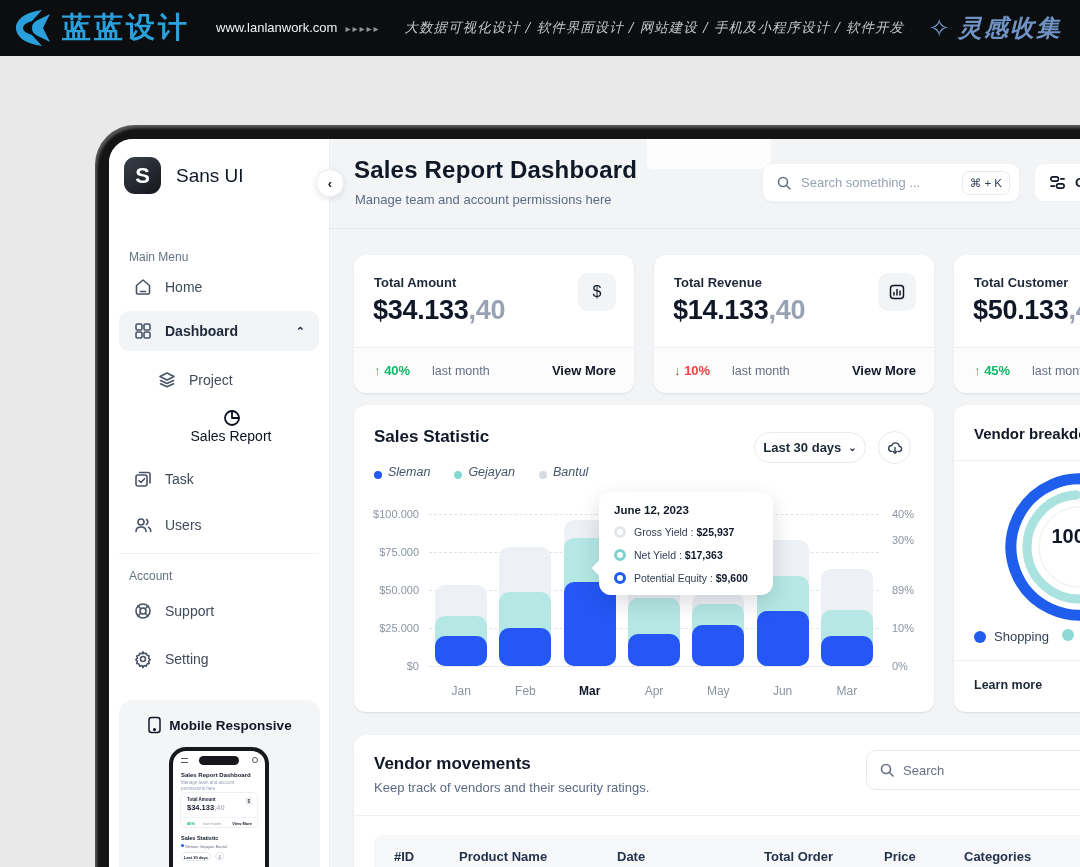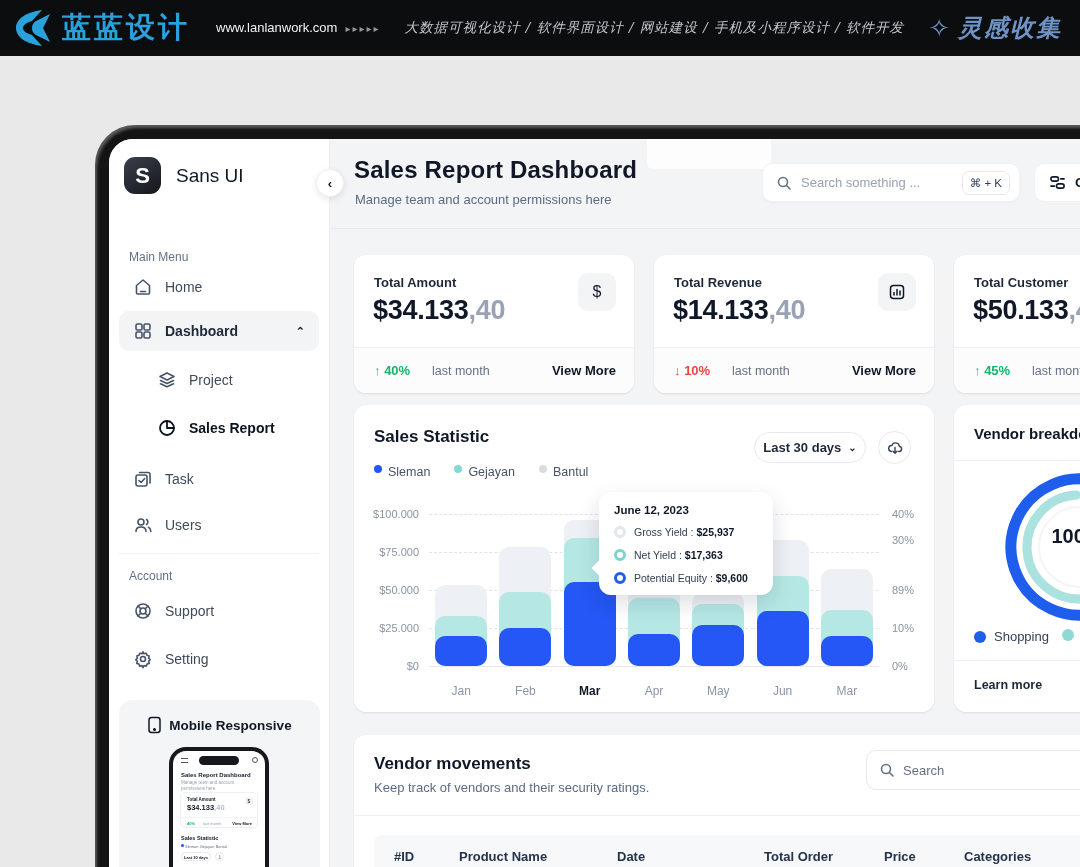--- a/index.html
+++ b/index.html
@@ -29,21 +29,21 @@
   .sidebar{position:absolute;left:0;top:0;width:221px;height:776px;background:#fff;border-right:1px solid #eceef2;}
   .brand{position:absolute;left:15px;top:18px;display:flex;align-items:center;}
   .brand-badge{width:37px;height:37px;border-radius:11px;background:linear-gradient(145deg,#3a3f4a,#14161b);color:#fff;font-weight:700;font-size:22px;display:flex;align-items:center;justify-content:center;}
   .brand-name{font-size:19px;font-weight:400;color:#101828;margin-left:15px;}
   .collapse-btn{position:absolute;left:207px;top:30px;width:28px;height:28px;border-radius:50%;background:#fff;border:1px solid #eef0f3;box-shadow:0 2px 6px rgba(16,24,40,.10);display:flex;align-items:center;justify-content:center;font-size:13px;font-weight:700;color:#101828;z-index:5;}
   .menu-label{position:absolute;left:20px;font-size:12px;color:#667085;}
   .side-item{position:absolute;left:10px;width:200px;height:40px;display:flex;align-items:center;border-radius:10px;color:#3f4a5a;font-size:14px;font-weight:500;}
   .side-item .ic{width:20px;height:20px;margin:0 12px 0 14px;flex:0 0 auto;}
   .side-item.active{background:#f3f4f6;color:#1d2939;font-weight:600;}
   .side-item.sub{padding-left:24px;}
-  .side-item.current{color:#0b1220;font-weight:700;}
+  .side-item.current{color:#0b1220;font-weight:400;flex-direction:column;}
   .side-item .chev{margin-left:auto;margin-right:14px;font-size:11px;color:#1d2939;}
   .side-div{position:absolute;left:10px;width:200px;height:1px;background:#eef0f3;}
   svg.icon{stroke:#475467;stroke-width:1.6;fill:none;stroke-linecap:round;stroke-linejoin:round;}
 
   
   .mobile-card{position:absolute;left:10px;top:561px;width:201px;height:220px;background:#f4f5f7;border-radius:14px;}
   .mc-head{display:flex;align-items:center;justify-content:center;margin-top:16px;}
   .mc-title{font-size:13.5px;font-weight:700;color:#101828;margin-left:7px;}
   .mini-phone{position:absolute;left:50px;top:47px;width:100px;height:160px;background:#16181c;border-radius:17px;padding:4px;}
   .mini-screen{width:92px;height:152px;background:#fff;border-radius:13px;position:relative;overflow:hidden;}
@@ -90,21 +90,21 @@
   .stat-foot{position:absolute;left:0;bottom:0;width:100%;height:46px;border-top:1px solid #eef0f3;background:#fcfcfd;border-radius:0 0 12px 12px;}
   .trend{position:absolute;left:20px;top:15px;font-size:13px;font-weight:700;}
   .trend.up{color:#12b76a;} .trend.down{color:#ef4444;}
   .trend-note{position:absolute;left:78px;top:16px;font-size:12.5px;color:#667085;}
   .view-more{position:absolute;right:18px;top:15px;font-size:13px;font-weight:700;color:#101828;}
 
   
   .sales-card{left:245px;top:266px;width:580px;height:307px;}
   .sc-title{position:absolute;left:20px;top:22px;font-size:17px;font-weight:700;color:#101828;}
   .sc-legend{position:absolute;left:20px;top:60px;display:flex;gap:24px;font-size:12.5px;color:#475467;}
-  .sc-legend .li{display:flex;align-items:flex-start;gap:6px;}
+  .sc-legend .li{display:flex;align-items:flex-end;gap:6px;font-style:italic;}
   .dot{width:8px;height:8px;border-radius:50%;}
   .range-btn{position:absolute;left:400px;top:27px;width:112px;height:31px;border:1px solid #e7e9ee;border-radius:17px;background:#fff;font-size:13px;font-weight:600;color:#1d2939;display:flex;align-items:center;justify-content:center;gap:7px;}
   .dl-btn{position:absolute;left:524px;top:26px;width:33px;height:33px;border:1px solid #e7e9ee;border-radius:50%;background:#fff;display:flex;align-items:center;justify-content:center;}
   .plot{position:absolute;left:75px;top:109px;width:450px;height:152px;}
   .gridline{position:absolute;left:0;width:100%;border-top:1px dashed #e0e4ea;}
   .gridline.base{border-top:1px solid #e7e9ee;}
   .ytick{position:absolute;font-size:11px;color:#8a94a3;text-align:right;width:60px;}
   .ptick{position:absolute;font-size:11px;color:#8a94a3;text-align:left;width:40px;}
   .bar-seg{position:absolute;border-radius:10px;}
   .xlabel{position:absolute;top:279px;font-size:12px;color:#8a94a3;text-align:center;}

